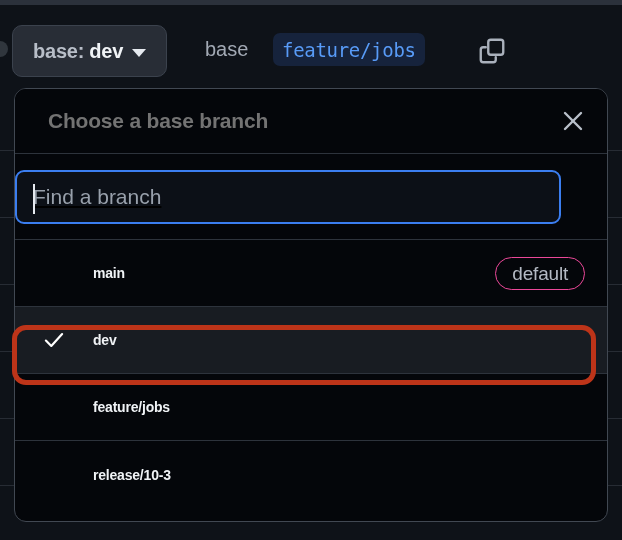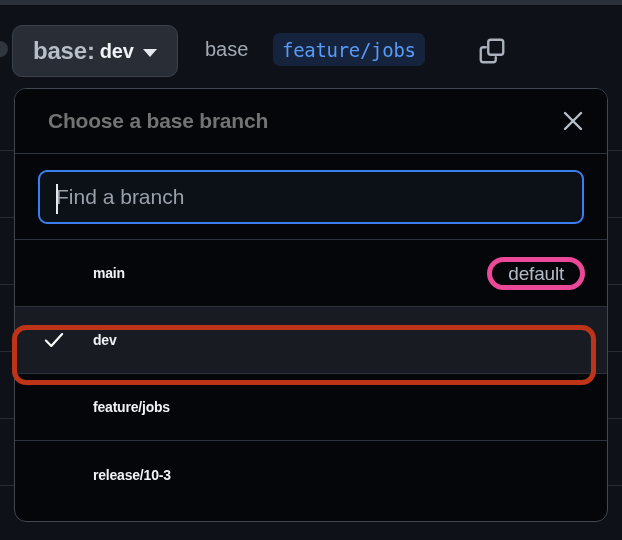--- a/index.html
+++ b/index.html
@@ -77,21 +77,21 @@
     box-sizing: border-box;
     display: flex;
     align-items: center;
     gap: 9px;
     padding: 0 20px;
     background: #282d36;
     border: 1px solid #3b424d;
     border-radius: 10px;
   }
   .base-label {
-    font-size: 24px;
+    font-size: 20px;
     font-weight: bold;
     color: #b8bec8;
     letter-spacing: -0.2px;
   }
   .base-value {
     font-size: 20px;
     font-weight: bold;
     color: #f0f3f6;
     letter-spacing: -0.2px;
     margin-left: -4px;
@@ -164,23 +164,23 @@
     right: 18px; top: 16px;
     width: 32px; height: 32px;
     cursor: pointer;
   }
 
   
   .search-row {
     height: 85px;
     display: flex;
     align-items: center;
-    justify-content: center;
     border-bottom: 1px solid #2d333c;
     background: #04060a;
+    text-decoration: underline;
   }
   .search-box {
     position: relative;
     width: 546px;
     height: 54px;
     box-sizing: border-box;
     background: #0c1017;
     border: 2px solid #3b7ef0;
     border-radius: 9px;
     display: flex;
@@ -237,21 +237,21 @@
     letter-spacing: -0.2px;
   }
   .default-badge {
     position: absolute;
     right: 22px; top: 17px;
     height: 33px;
     box-sizing: border-box;
     display: flex;
     align-items: center;
     padding: 0 16px;
-    border: 5px solid #ec4899;
+    border: 1px solid #ec4899;
     border-radius: 17px;
     font-size: 19px;
     color: #b4bac4;
     letter-spacing: -0.2px;
   }
 
   
   .annotation {
     position: absolute;
     left: 12px; top: 325px;

